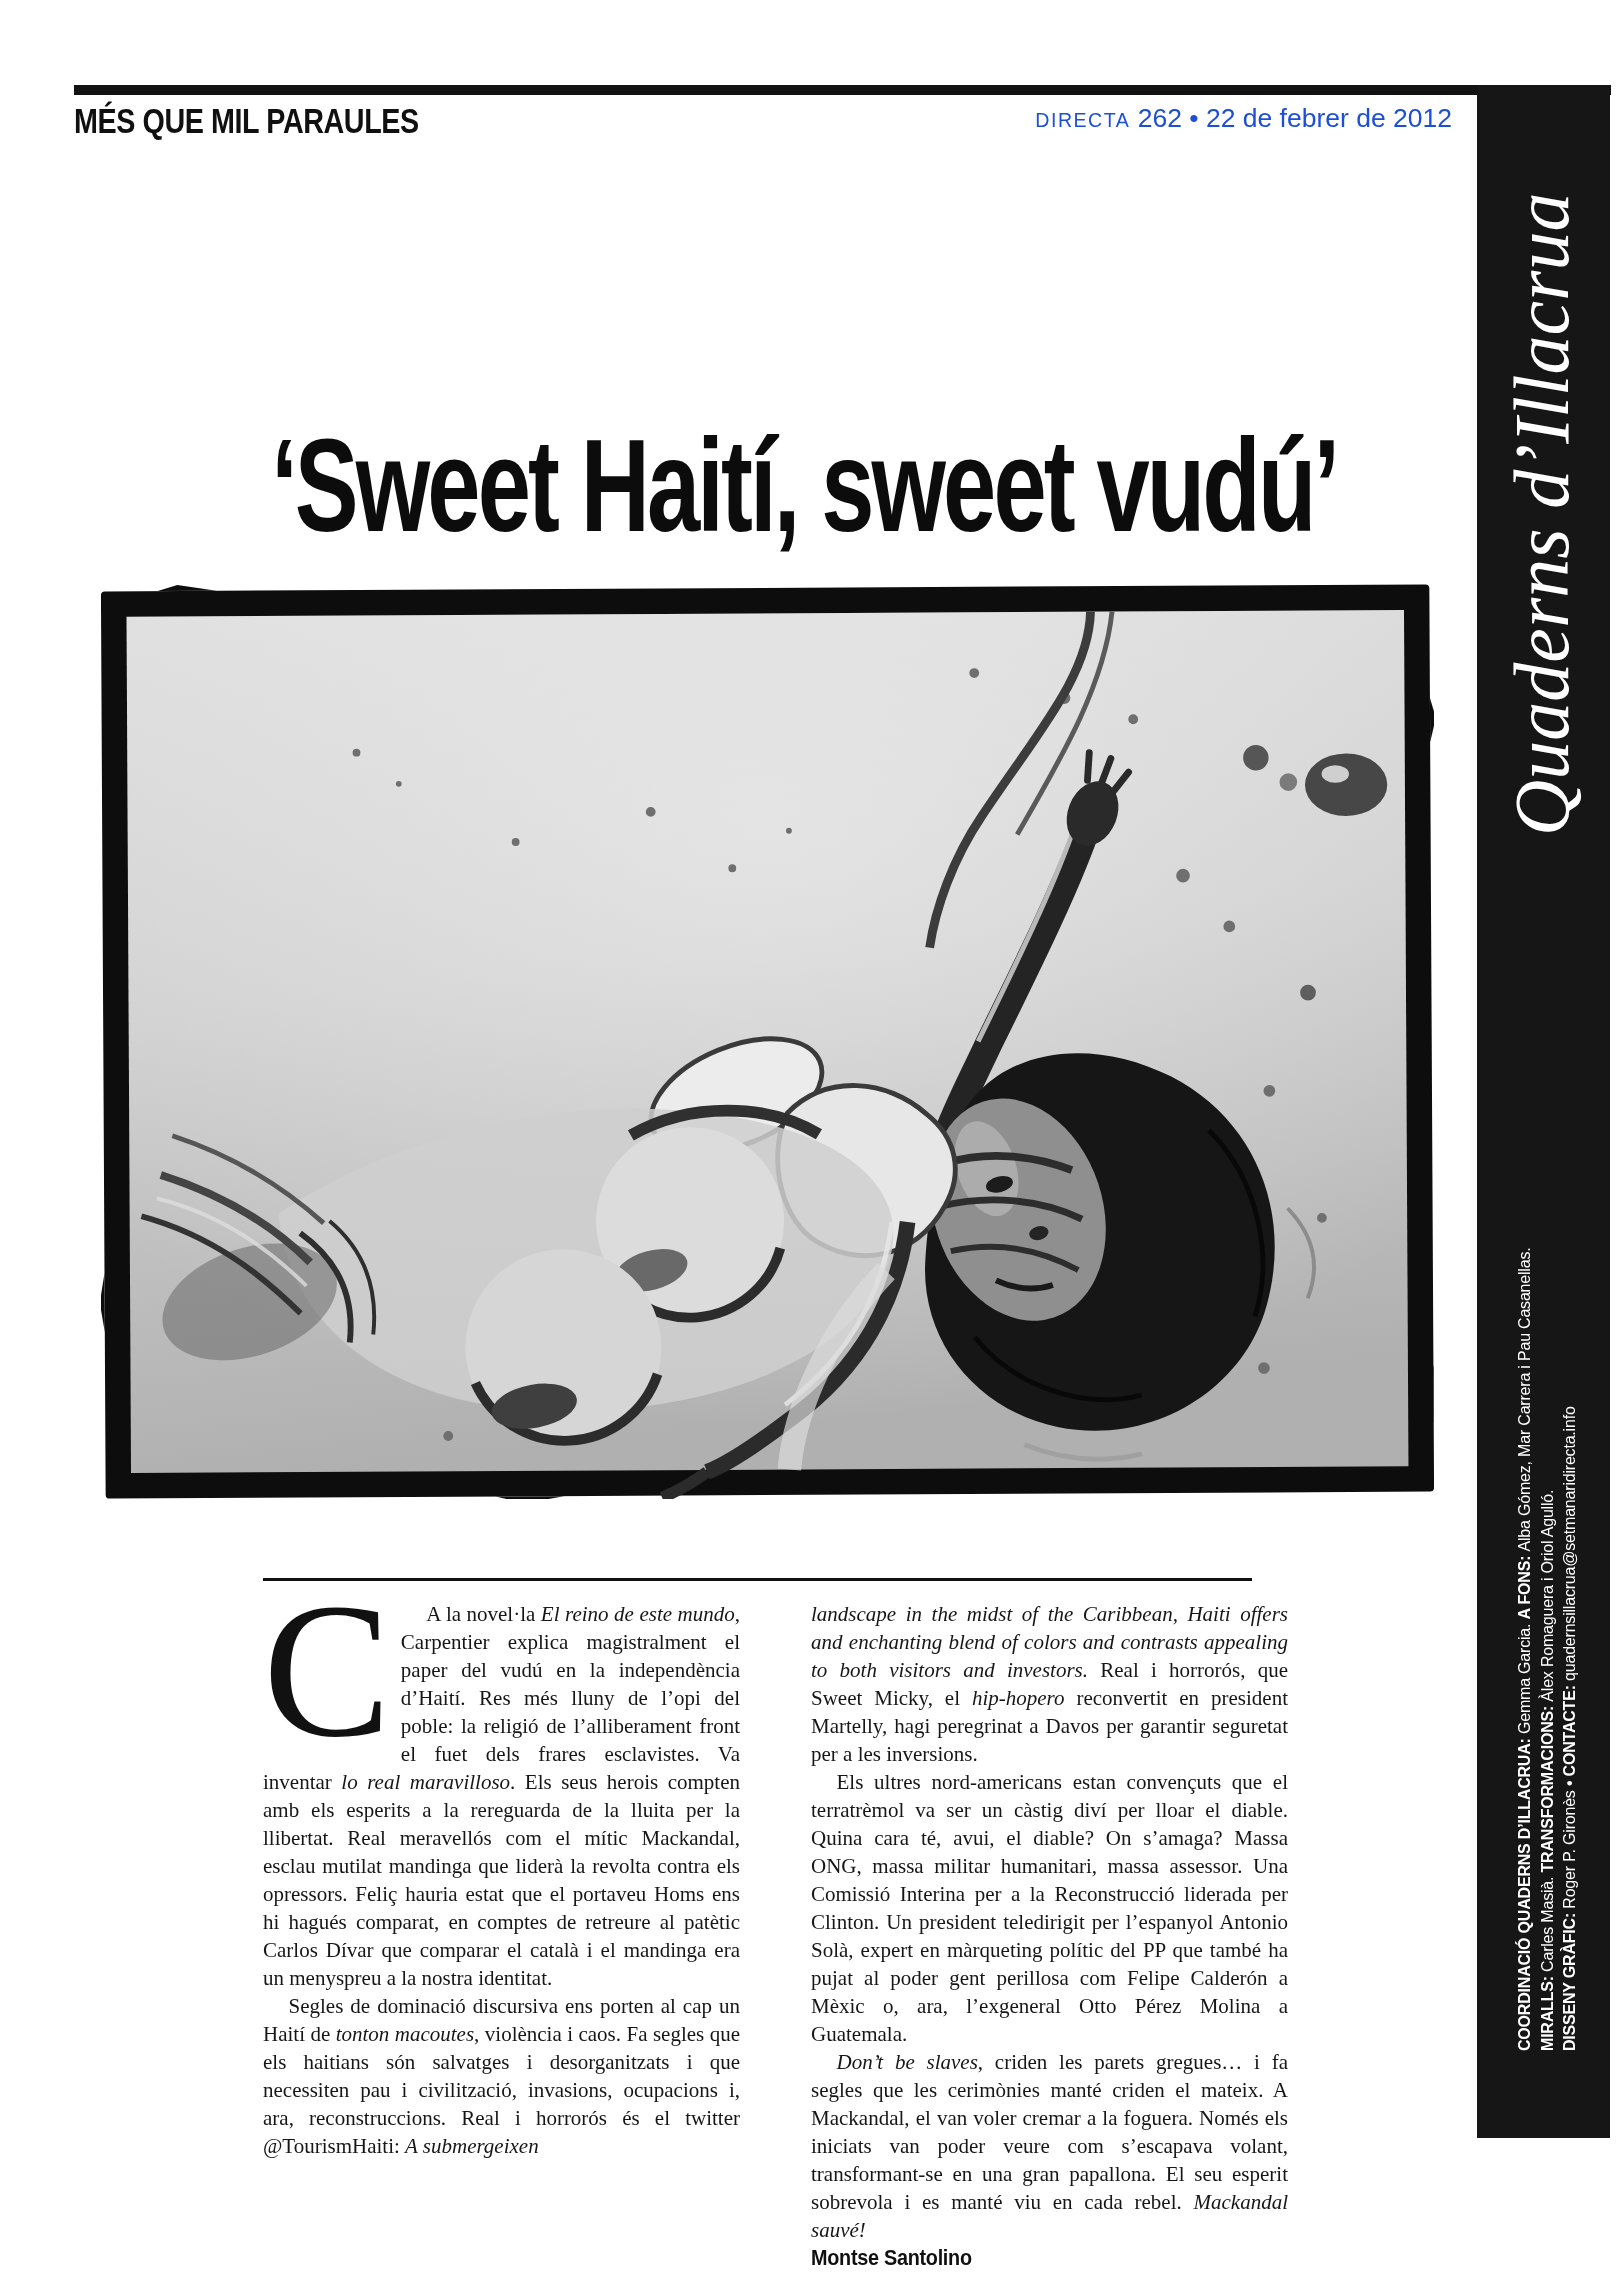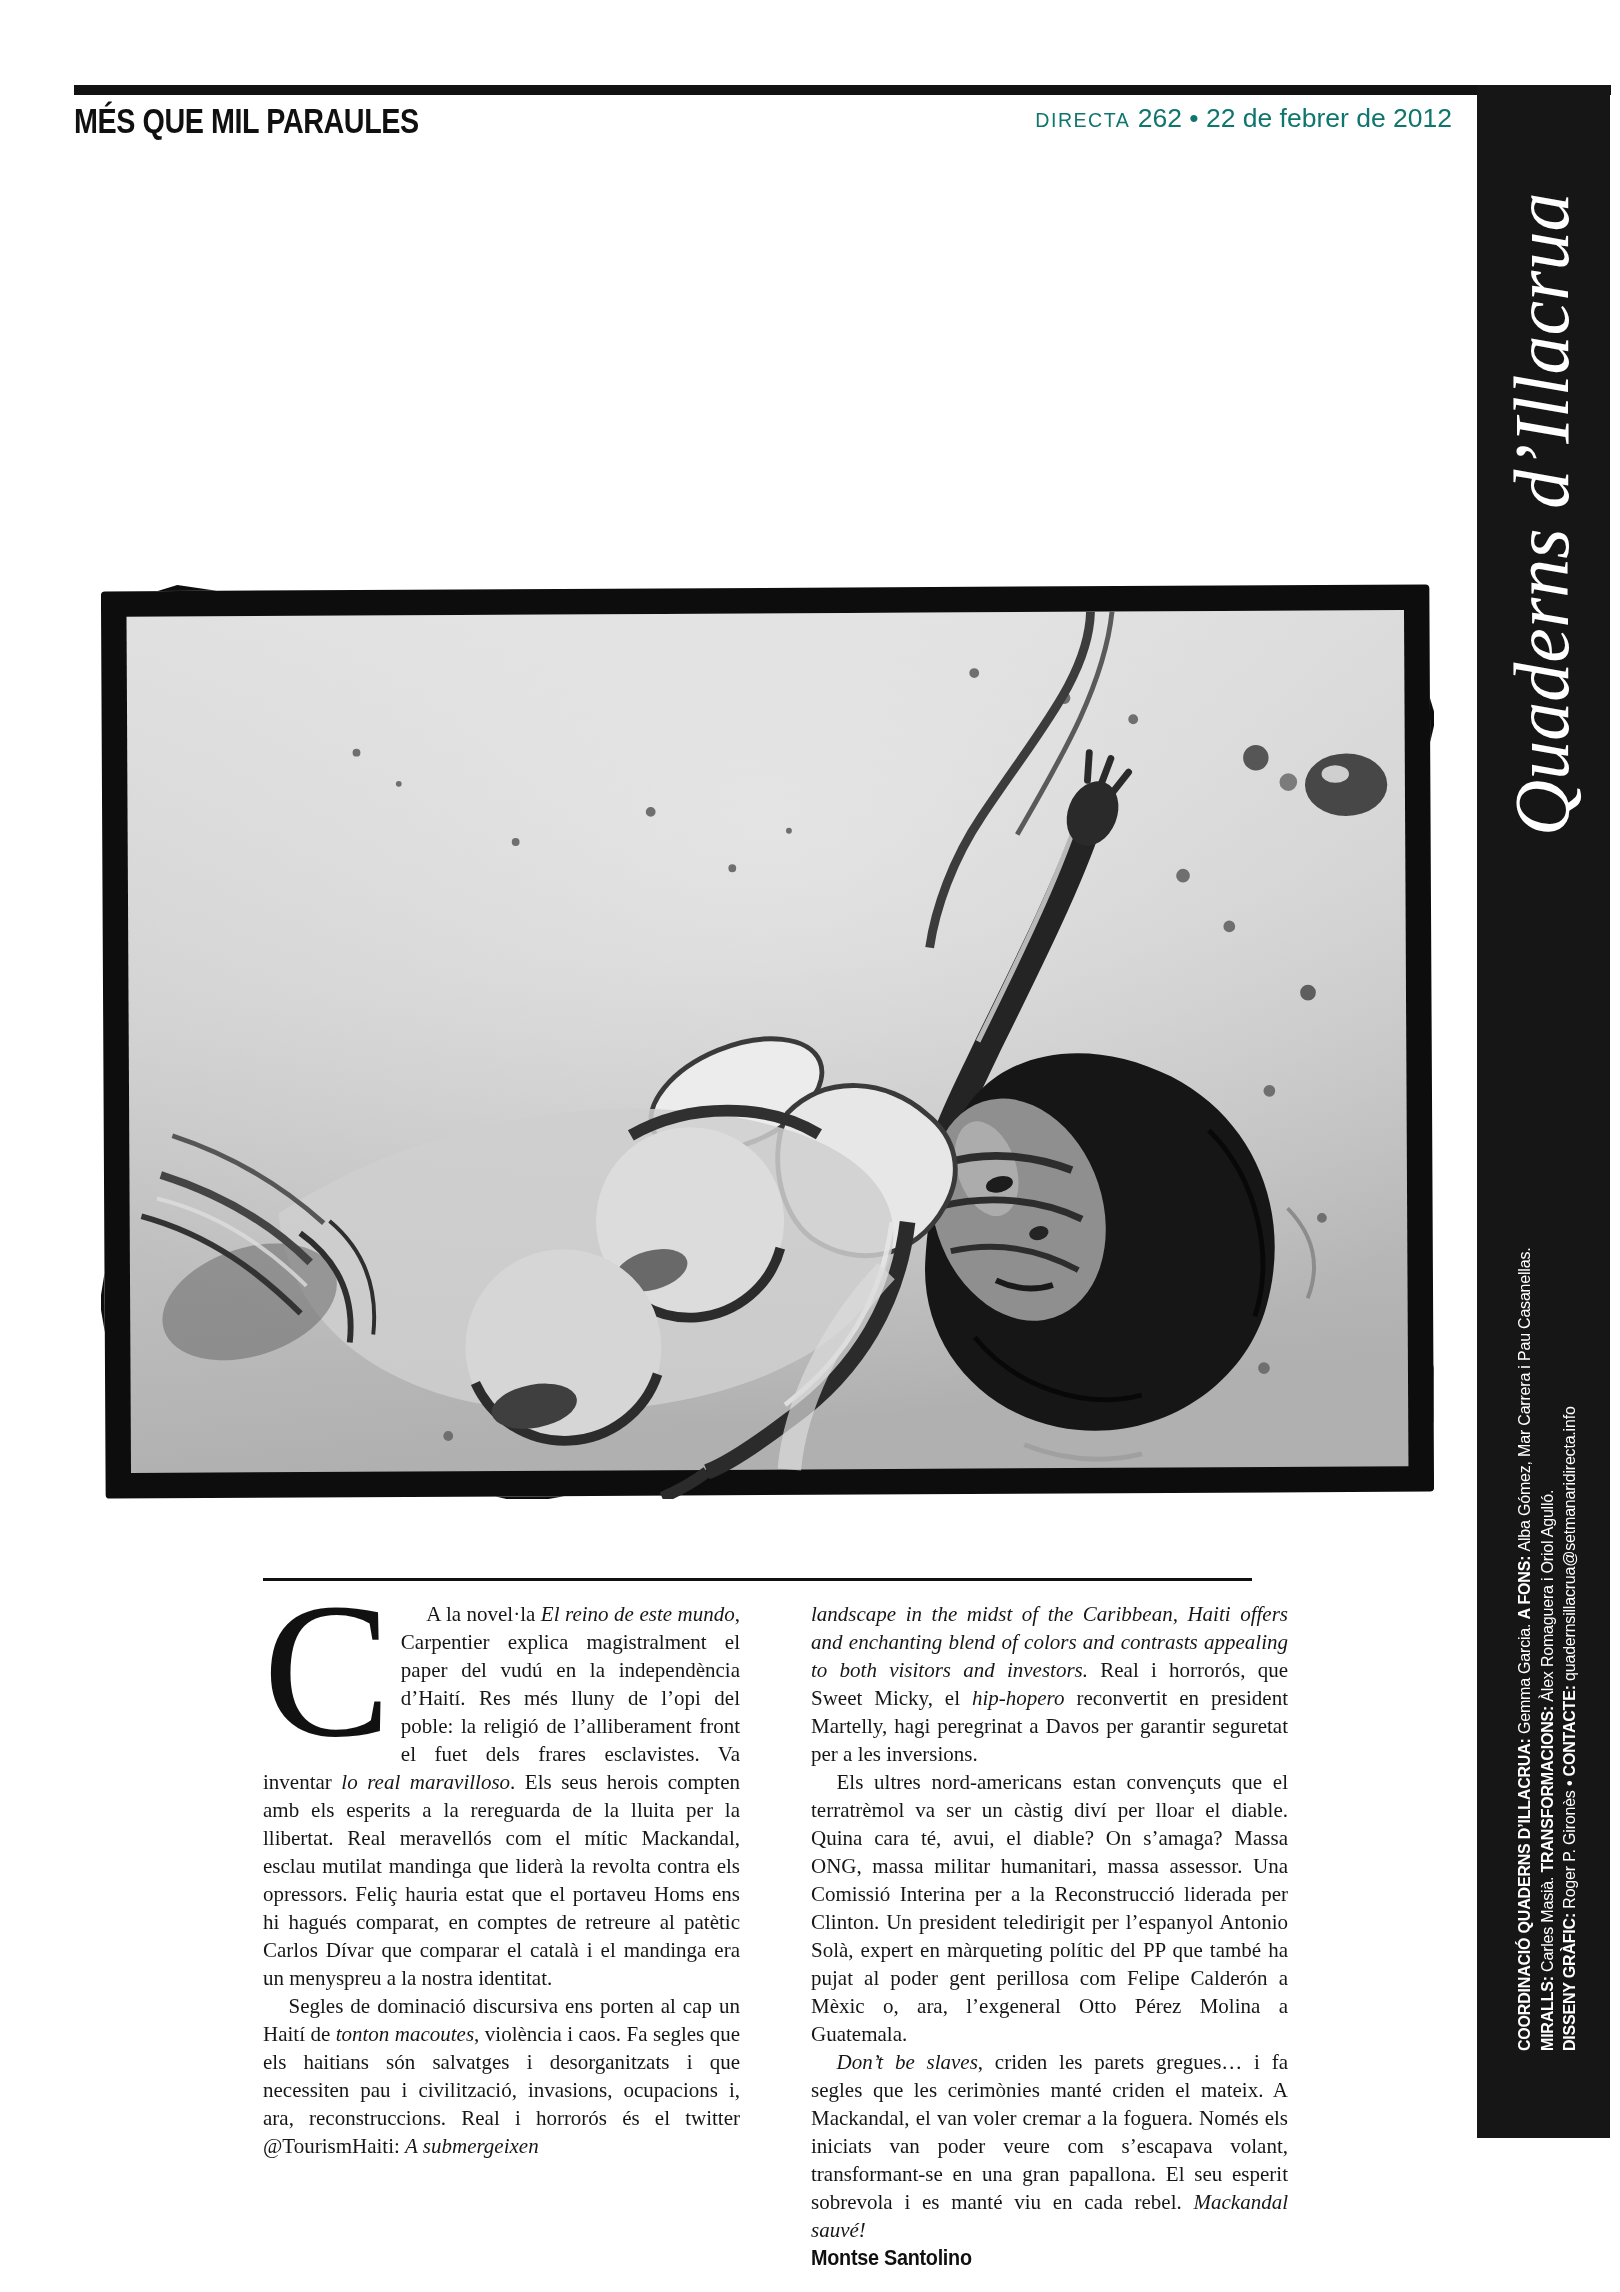--- a/index.html
+++ b/index.html
@@ -10,21 +10,21 @@
   }
   
   .topbar{position:absolute;left:74px;top:85px;width:1537px;height:9.8px;background:#121212;}
   .section-title{
     position:absolute;left:74px;top:101px;
     font-weight:bold;font-size:35px;line-height:39px;letter-spacing:-0.5px;
     transform:scaleX(.82);transform-origin:left top;white-space:nowrap;color:#101010;
   }
   .issue-date{
     position:absolute;top:99px;right:168px;text-align:right;
-    font-size:26.5px;line-height:39px;color:#0f766e;font-weight:400;letter-spacing:0;
+    font-size:26.5px;line-height:39px;color:#1d4ed8;font-weight:400;letter-spacing:0;
     white-space:nowrap;
   }
   .issue-label{font-size:19.6px;letter-spacing:1.5px;}
   
   .headline{position:absolute;left:74px;top:420px;width:1379px;text-align:center;}
   .headline-inner{
     display:inline-block;font-weight:bold;font-size:131px;line-height:1;
     letter-spacing:-3.9px;transform:scaleX(.73);transform-origin:center top;
     white-space:nowrap;color:#0c0c0c;
   }
@@ -80,20 +80,23 @@
 
 <div class="page">
 
   <div class="topbar"></div>
   <div class="section-title">MÉS QUE MIL PARAULES</div>
   <div class="issue-date">
     <span class="issue-label">DIRECTA</span>
     <span>262 • 22 de febrer de 2012</span>
   </div>
 
+  <div class="headline">
+    <span class="headline-inner">‘Sweet Haití, sweet vudú’</span>
+  </div>
 
   <div class="photo">
     <svg viewBox="0 0 1360 934" aria-hidden="true">
       <defs>
         <linearGradient id="mud" x1="0" y1="0" x2="0.15" y2="1">
           <stop offset="0" stop-color="#dedede"></stop>
           <stop offset="0.45" stop-color="#cfcfcf"></stop>
           <stop offset="1" stop-color="#b0b0b0"></stop>
         </linearGradient>
         <radialGradient id="sheen" cx="0.5" cy="0.25" r="0.7">

